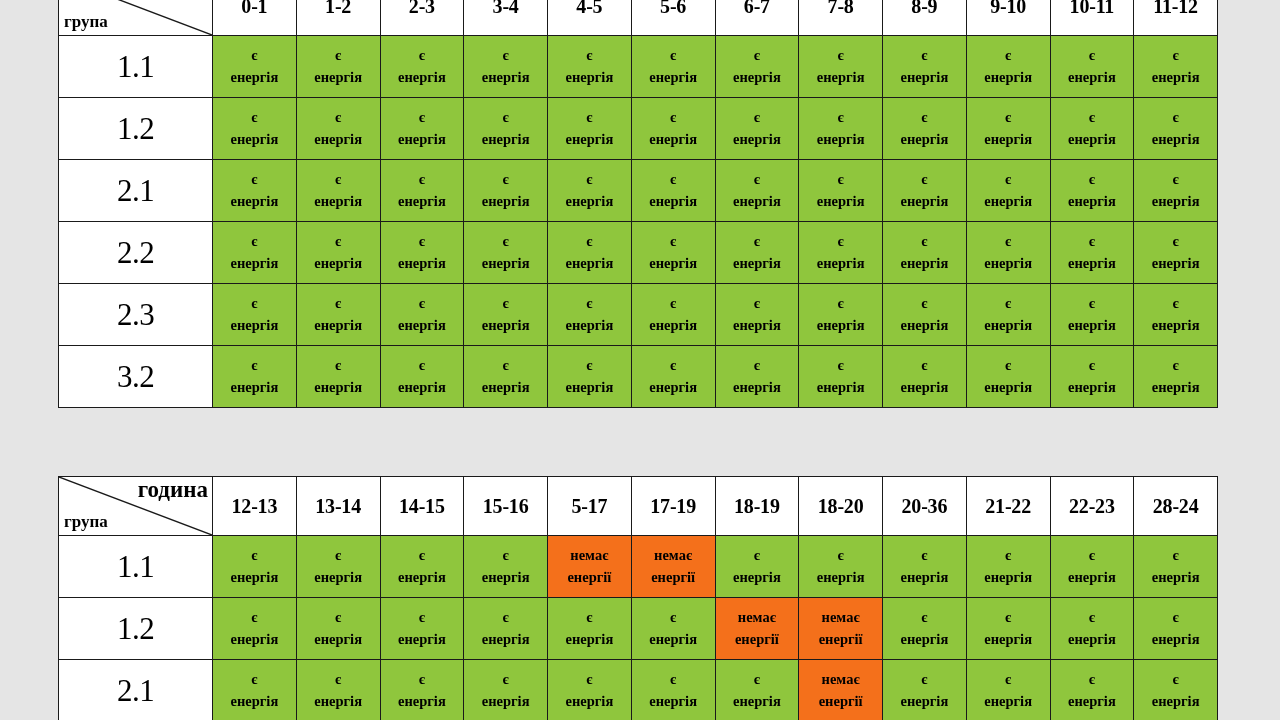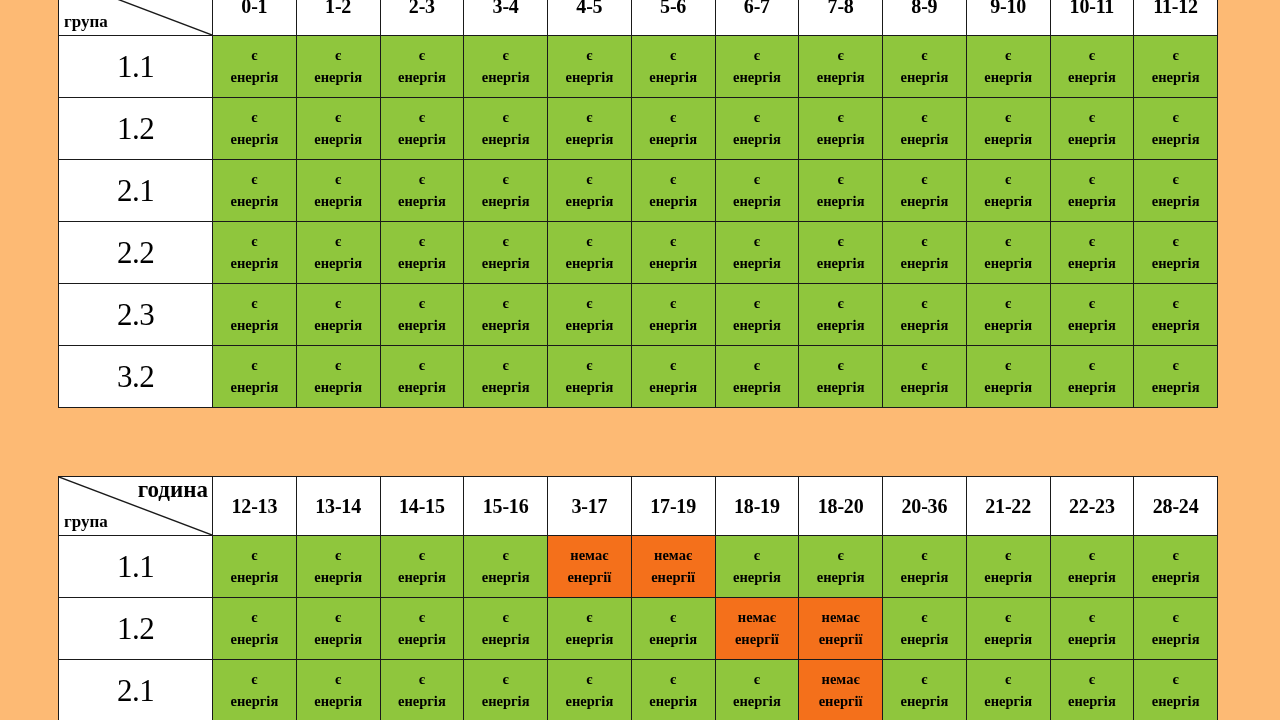--- a/index.html
+++ b/index.html
@@ -9,21 +9,21 @@
     width: 1280px;
     height: 720px;
     overflow: hidden;
     font-family: "Liberation Serif", "DejaVu Serif", serif;
   }
 
   #page {
     position: relative;
     width: 1280px;
     height: 720px;
-    background: #fdba74;
+    background: #e5e5e5;
     overflow: hidden;
   }
 
   
   .sched-table {
     position: absolute;
     left: 58px;
     width: 1160px;
     border-collapse: collapse;
     table-layout: fixed;
@@ -459,21 +459,21 @@
             <svg class="corner-diag" viewBox="0 0 153 58" preserveAspectRatio="none">
               <line x1="0" y1="0" x2="153" y2="58" stroke="#1a1a1a" stroke-width="1.4" vector-effect="non-scaling-stroke"></line>
             </svg>
             <span class="corner-hour">година</span>
             <span class="corner-group">група</span>
           </th>
           <th class="hour-head">12-13</th>
           <th class="hour-head">13-14</th>
           <th class="hour-head">14-15</th>
           <th class="hour-head">15-16</th>
-          <th class="hour-head">3-17</th>
+          <th class="hour-head">5-17</th>
           <th class="hour-head">17-19</th>
           <th class="hour-head">18-19</th>
           <th class="hour-head">18-20</th>
           <th class="hour-head">20-36</th>
           <th class="hour-head">21-22</th>
           <th class="hour-head">22-23</th>
           <th class="hour-head">28-24</th>
         </tr>
       </thead>
       <tbody>

